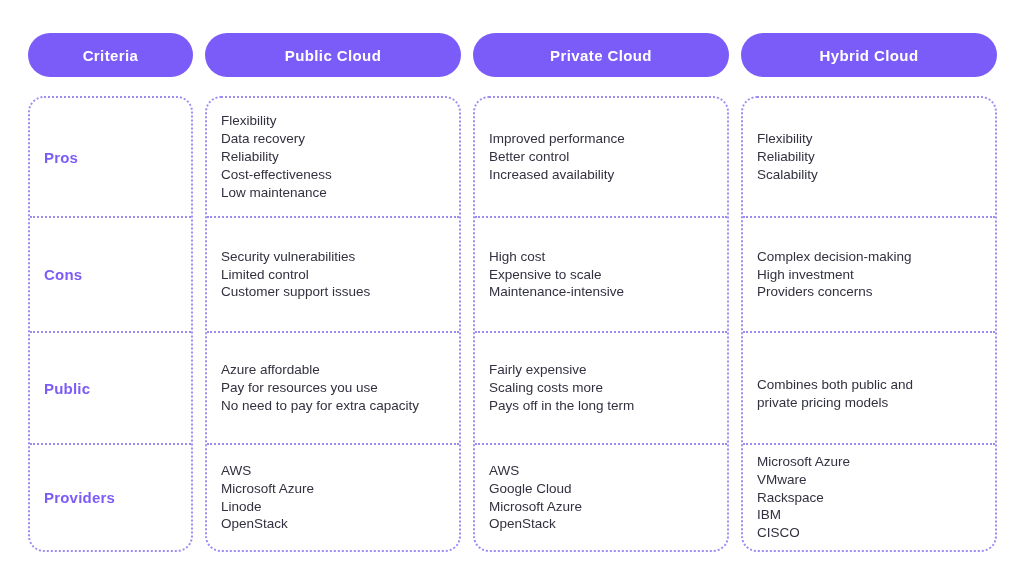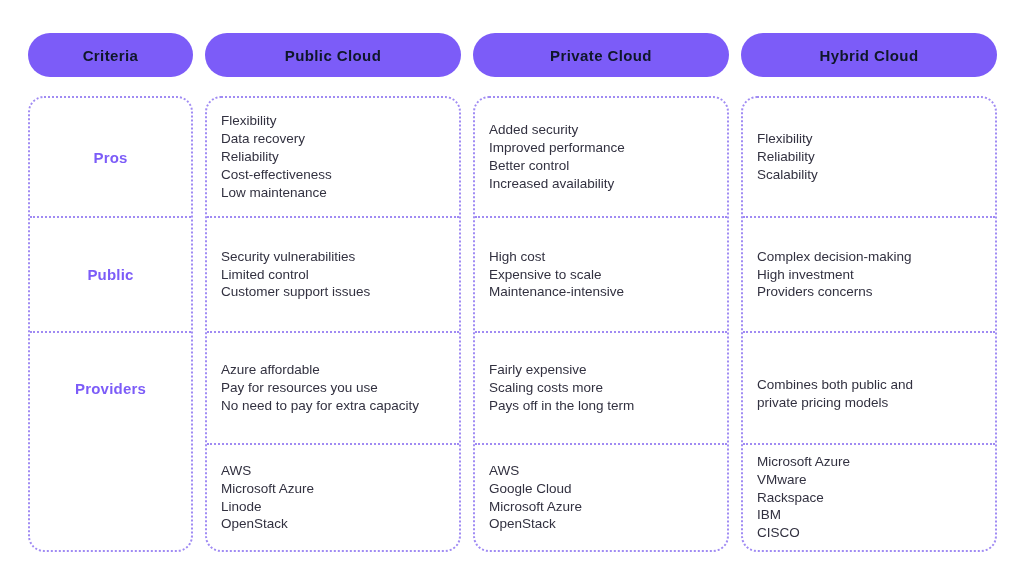--- a/index.html
+++ b/index.html
@@ -17,21 +17,21 @@
     display: grid;
     grid-template-columns: 165px 256px 256px 256px;
     column-gap: 12px;
     height: 100%;
   }
   .column { display: flex; flex-direction: column; }
   .pill {
     height: 44px;
     border-radius: 22px;
     background: #7c5cf8;
-    color: #0f172a;
+    color: #ffffff;
     font-weight: bold;
     font-size: 15px;
     letter-spacing: 0.4px;
     display: flex;
     align-items: center;
     justify-content: center;
     flex: 0 0 auto;
   }
   .body-box {
     margin-top: 19px;
@@ -42,21 +42,20 @@
     grid-template-rows: 118px 115px 112px 107px;
     overflow: hidden;
   }
   .cell {
     display: flex;
     align-items: center;
     padding: 8px 14px;
   }
   .cell + .cell { border-top: 2px dotted #a08bf3; }
   .criteria-cell {
-    justify-content: center;
     color: #7c5cf8;
     font-weight: bold;
     font-size: 15px;
     letter-spacing: 0.2px;
   }
   .lines { display: block; width: 100%; }
   .line {
     font-size: 13.5px;
     line-height: 1.33;
     color: #323140;
@@ -66,20 +65,23 @@
 <body>
 
 <div class="wrapper">
   <div class="grid">
 
     <div class="column">
       <div class="pill">Criteria</div>
       <div class="body-box">
         <div class="cell criteria-cell">
           <span>Pros</span>
+        </div>
+        <div class="cell criteria-cell">
+          <span>Cons</span>
         </div>
         <div class="cell criteria-cell">
           <span>Public</span>
         </div>
         <div class="cell criteria-cell">
           <span>Providers</span>
         </div>
       </div>
     </div>
 
@@ -118,21 +120,20 @@
           </div>
         </div>
       </div>
     </div>
 
     <div class="column">
       <div class="pill">Private Cloud</div>
       <div class="body-box">
         <div class="cell">
           <div class="lines">
-            <div class="line">Added security</div>
             <div class="line">Improved performance</div>
             <div class="line">Better control</div>
             <div class="line">Increased availability</div>
           </div>
         </div>
         <div class="cell">
           <div class="lines">
             <div class="line">High cost</div>
             <div class="line">Expensive to scale</div>
             <div class="line">Maintenance-intensive</div>

